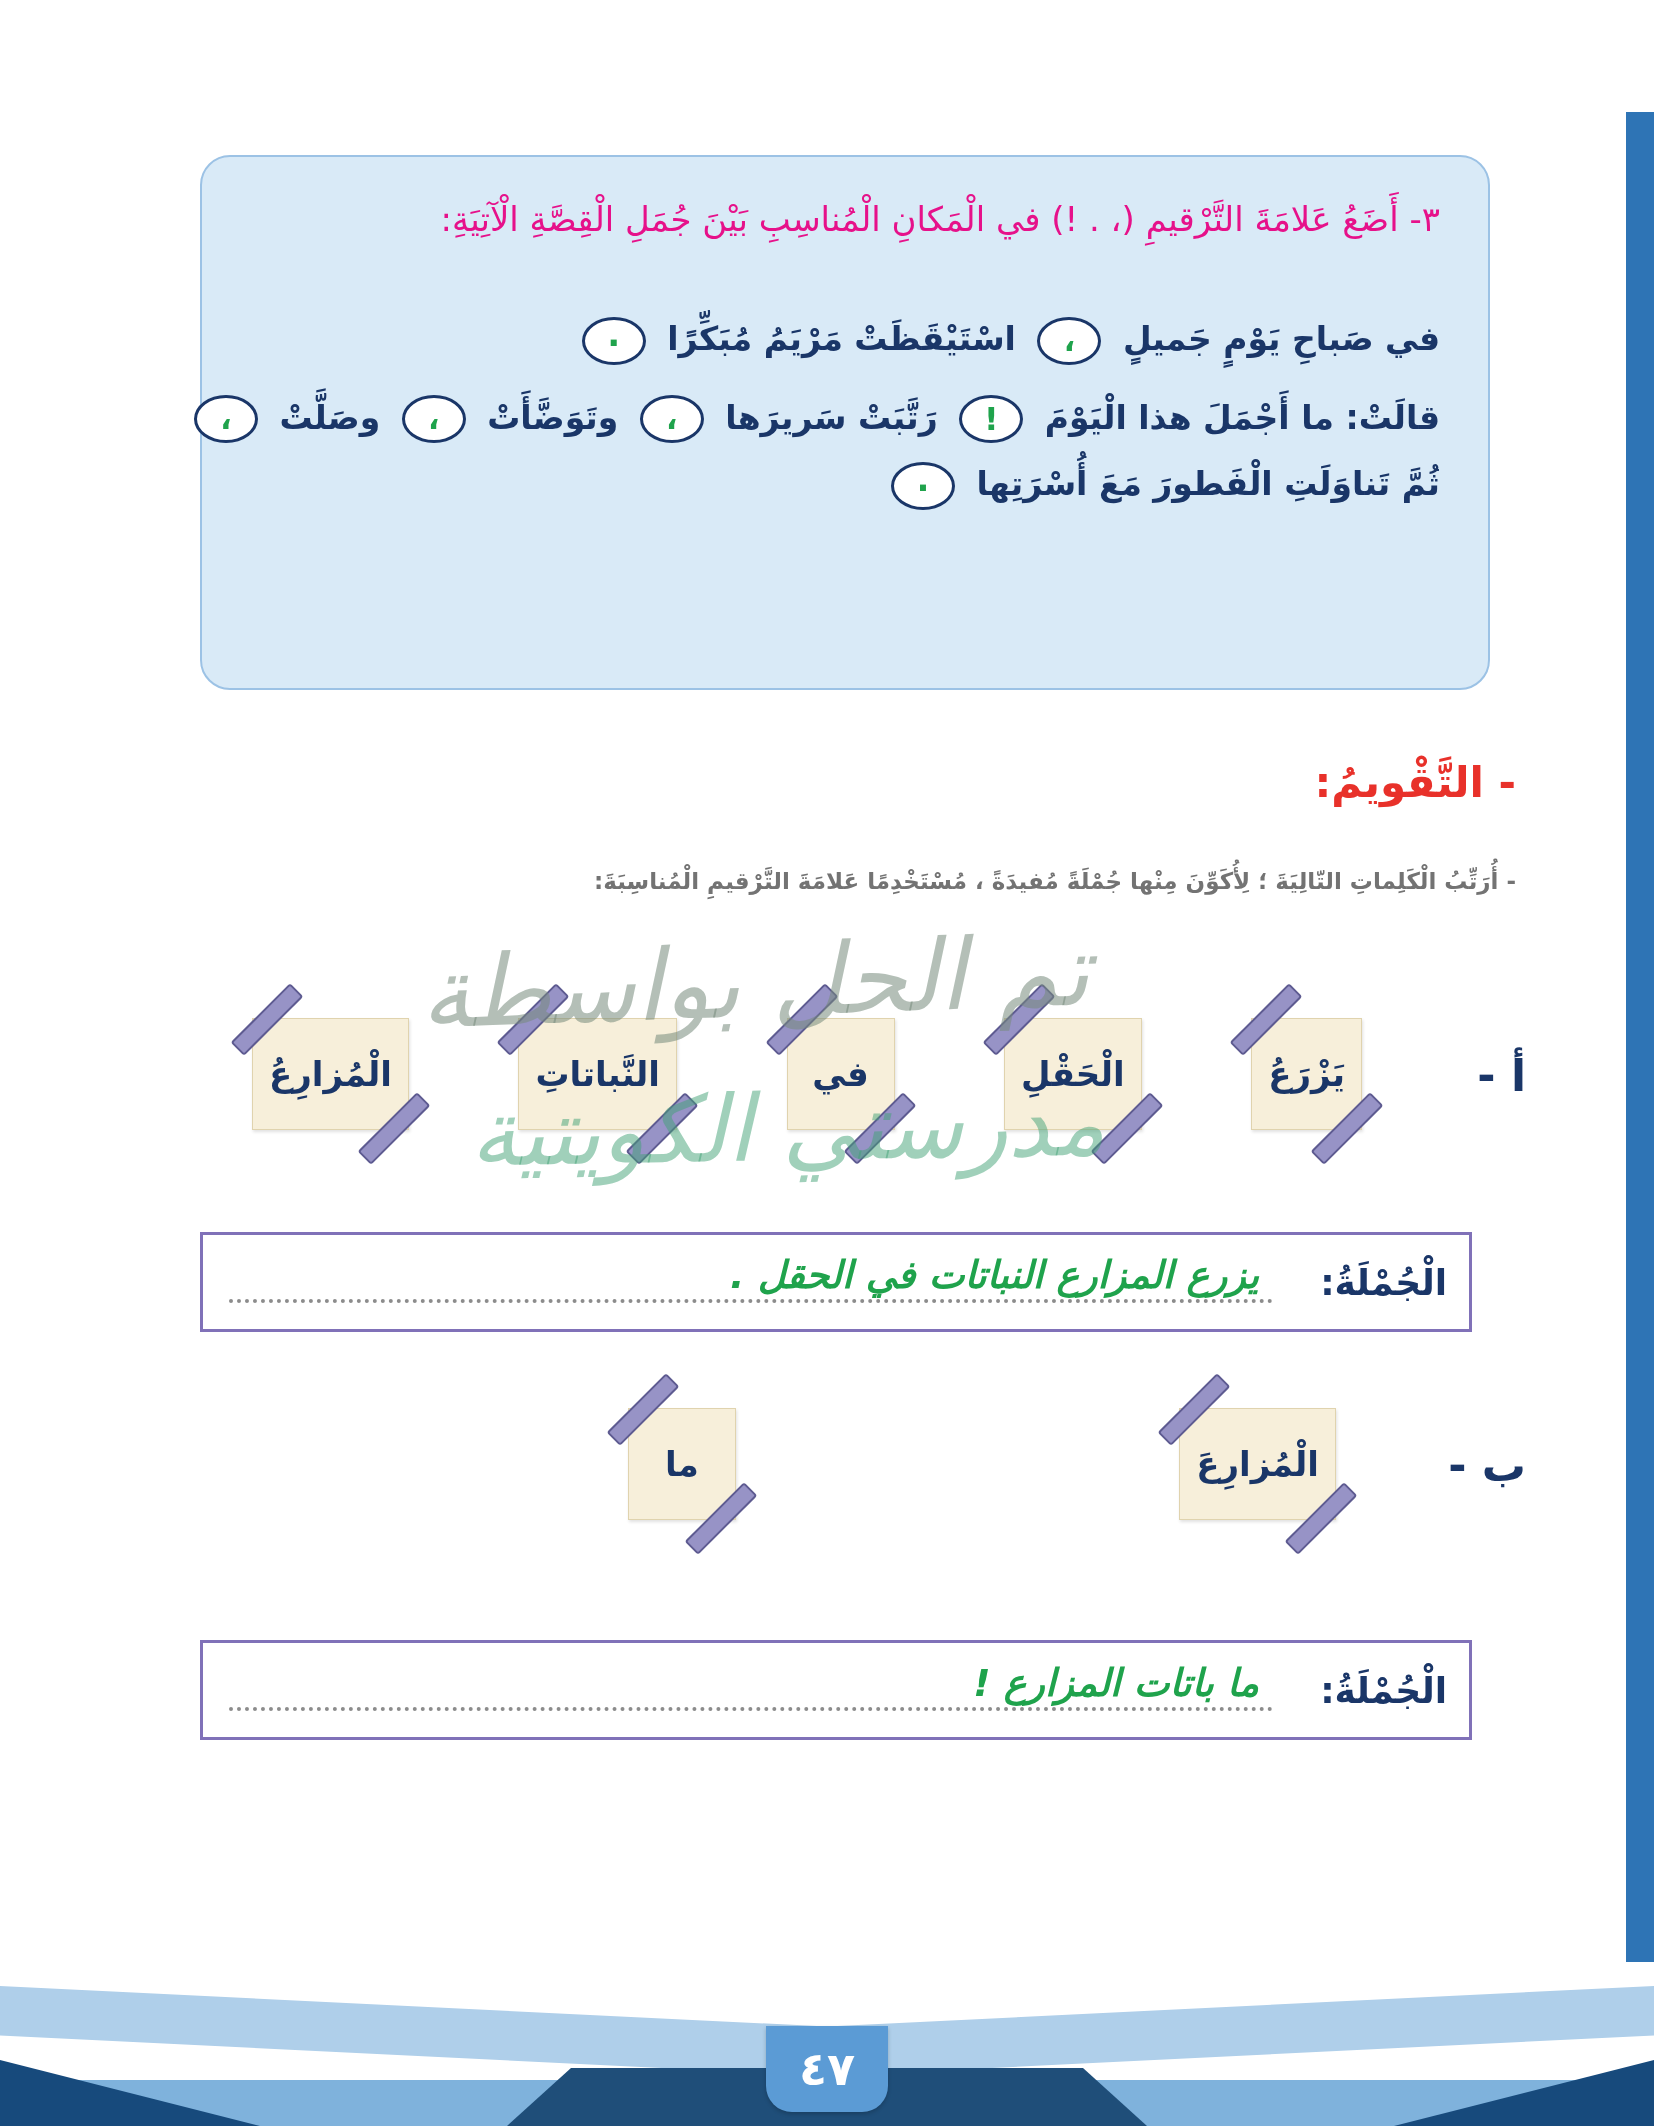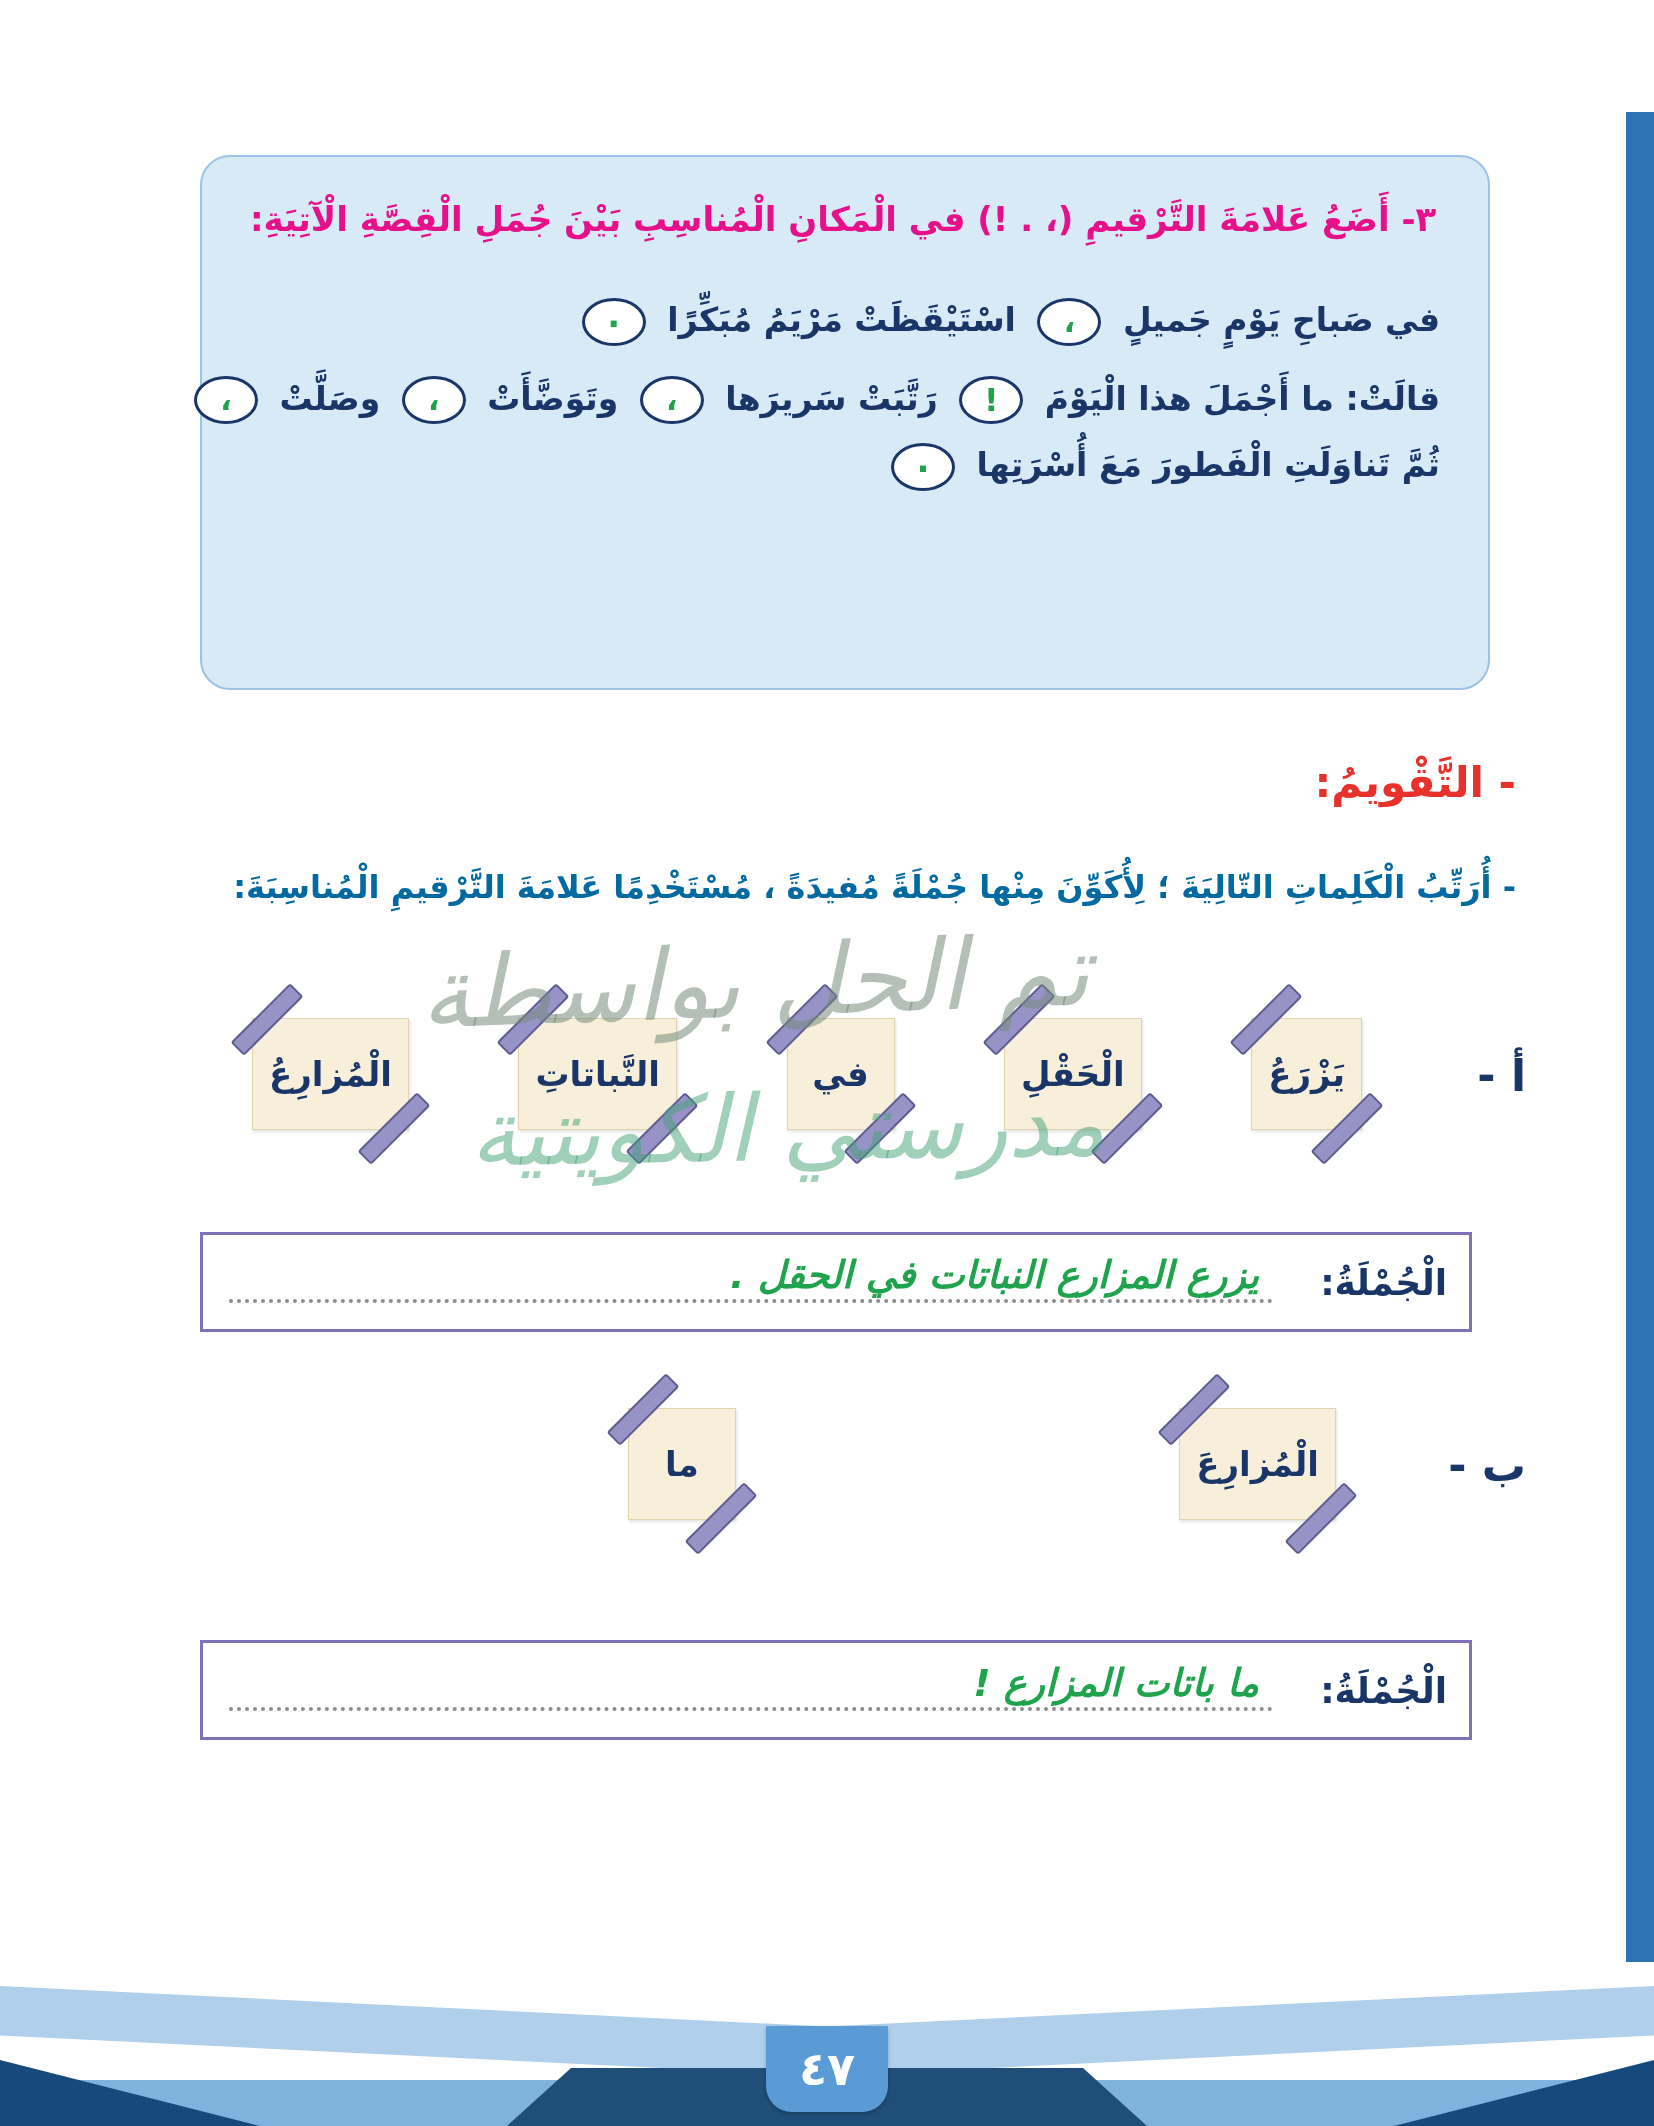--- a/index.html
+++ b/index.html
@@ -9,42 +9,42 @@
   }
   
   .side-bar{position:absolute;right:0;top:112px;width:28px;height:1850px;background:#2E74B5;}
 
   
   .story-box{
     position:absolute;top:155px;left:200px;width:1290px;height:535px;box-sizing:border-box;
     background:#D9EAF7;border:2px solid #9CC2E5;border-radius:30px;padding:42px 48px 0 48px;
   }
   .box-title{
-    color:#E6118A;font-size:34px;font-weight:bold;text-align:left;white-space:nowrap;
-    margin-bottom:56px;letter-spacing:0;
+    color:#E6118A;font-size:34px;font-weight:normal;text-align:right;white-space:nowrap;
+    margin-bottom:75px;letter-spacing:0;
   }
   .story-line{
     color:#1A3668;font-size:33px;font-weight:bold;text-align:right;white-space:nowrap;
     margin-bottom:28px;line-height:1.5;
   }
   .story-line.tight{margin-bottom:16px;}
   .oval{
     display:inline-flex;align-items:center;justify-content:center;vertical-align:middle;
     width:58px;height:42px;background:#fff;border:3px solid #1A3668;border-radius:50%;
     margin:0 10px;
   }
   .mark{color:#1FA34C;font-size:30px;font-weight:bold;line-height:1;}
   .mark.dot{transform:translateY(-7px);font-size:34px;}
   .mark.excl{color:#1FA34C;font-size:32px;}
 
   .eval-heading{
     position:absolute;top:758px;right:138px;color:#E8312A;font-size:42px;font-weight:bold;white-space:nowrap;
   }
   .instruction{
-    position:absolute;top:868px;right:138px;left:120px;color:#0369a1;font-size:32px;font-weight:bold;
+    position:absolute;top:868px;right:138px;left:120px;color:#737373;font-size:23px;font-weight:bold;
     text-align:right;white-space:nowrap;
   }
 
   .item-label{position:absolute;color:#1A3668;font-size:44px;font-weight:bold;}
   .label-a{top:1050px;right:128px;}
   .label-b{top:1440px;right:128px;}
 
   .cards-row{position:absolute;display:flex;justify-content:space-between;align-items:flex-start;z-index:2;}
   .row-a{top:1018px;right:292px;width:1110px;}
   .row-b{top:1408px;right:318px;width:708px;}

